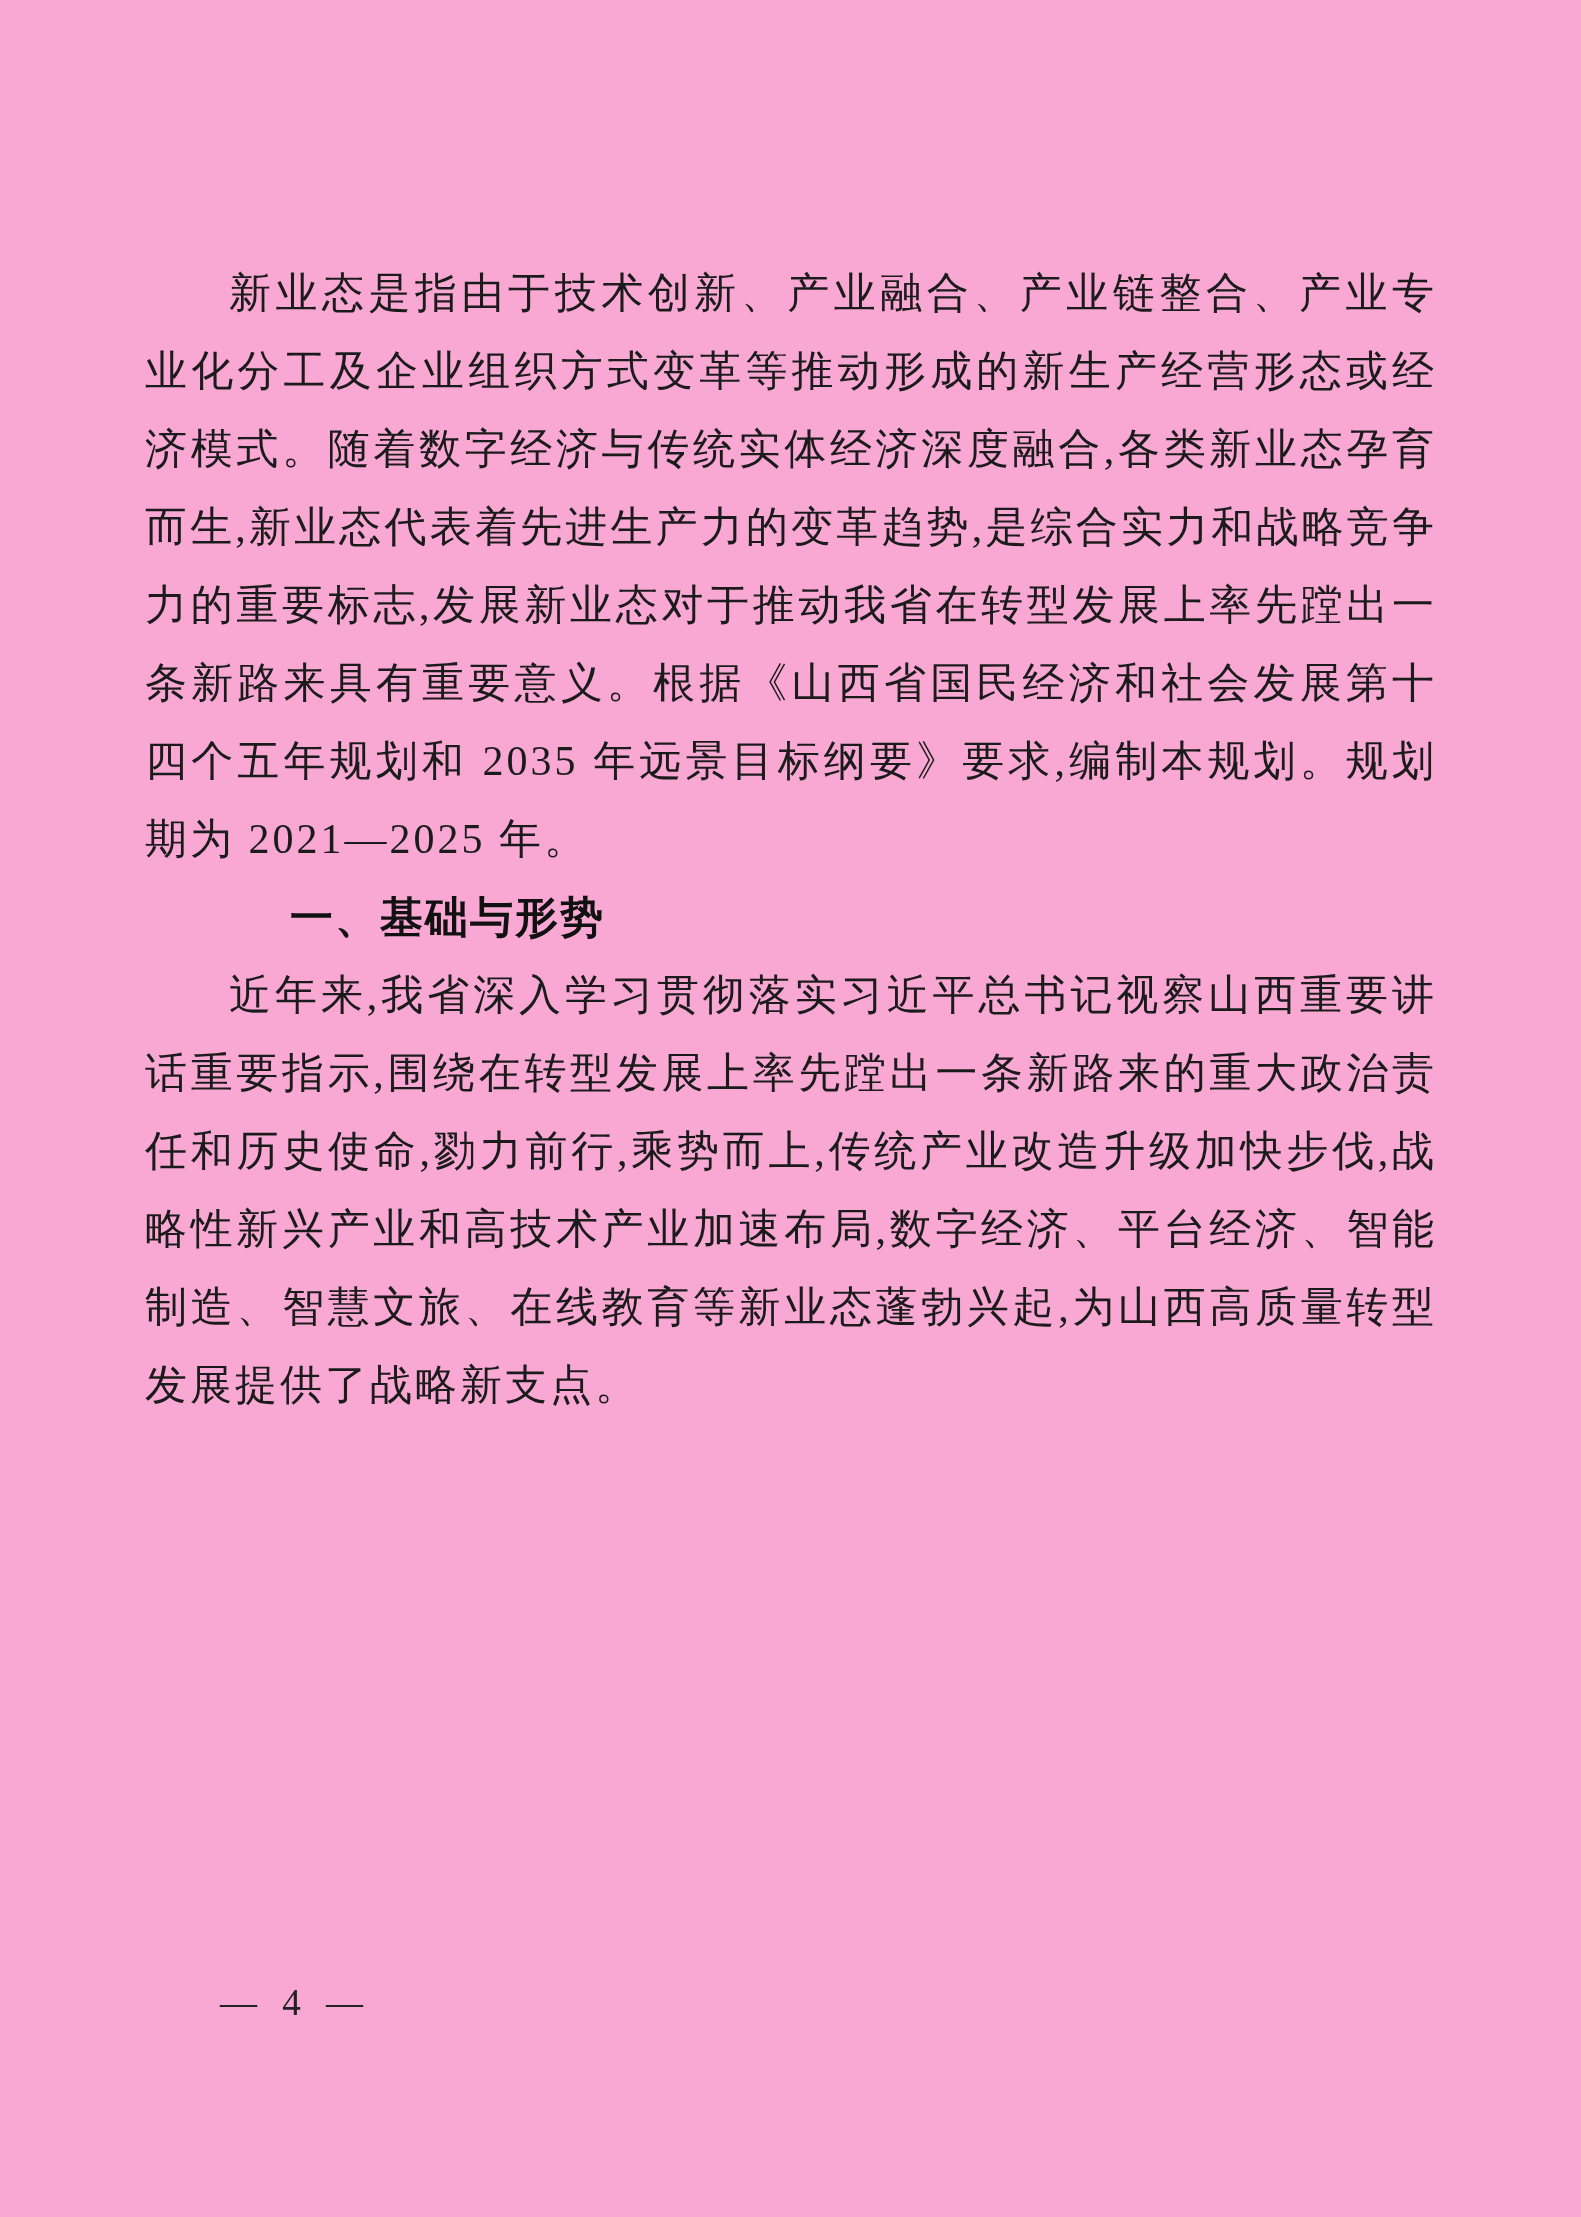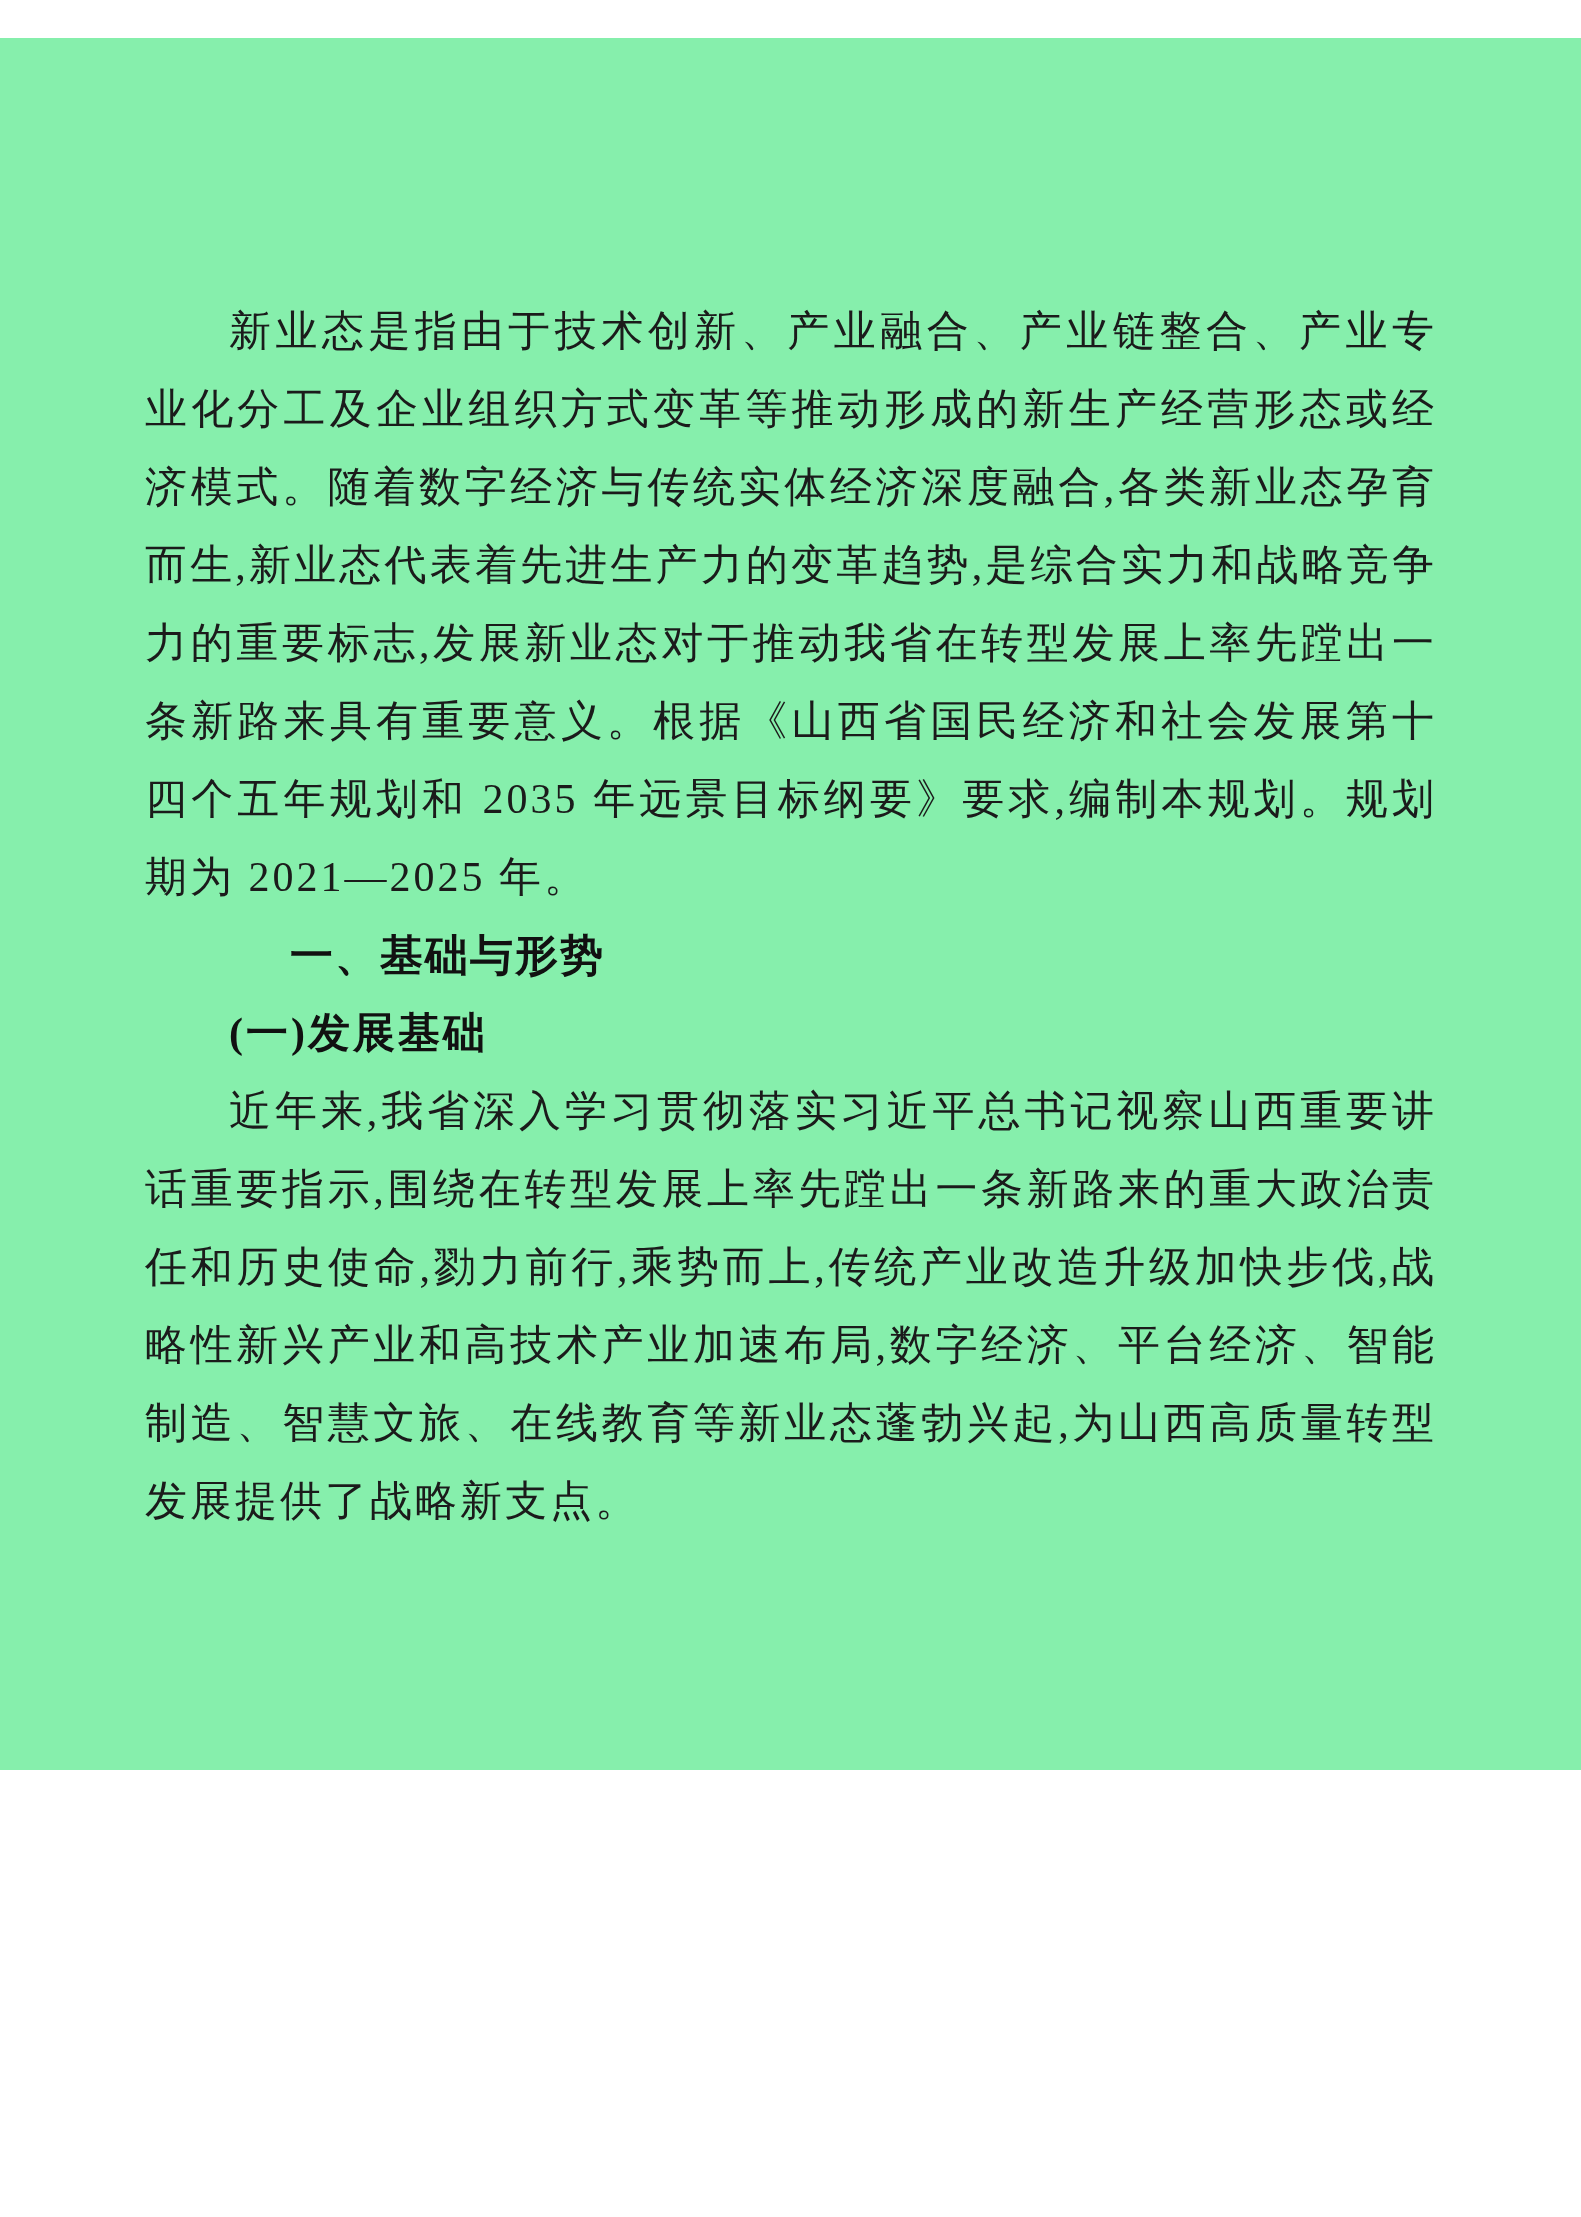--- a/index.html
+++ b/index.html
@@ -3,26 +3,25 @@
 <meta charset="utf-8">
 <style>
   html, body {
     margin: 0;
     padding: 0;
     background: #ffffff;
   }
   .page {
     position: relative;
     width: 1581px;
-    height: 1732px;
-    background: #86efac;
+    height: 2217px;
+    background: #f9a8d4;
     overflow: hidden;
     font-family: "Liberation Serif", "DejaVu Serif", serif;
     color: #1b1b1b;
-    margin-top: 38px;
   }
   .content {
     position: absolute;
     left: 145px;
     top: 254px;
     width: 1292px;
   }
   .para {
     margin: 0;
     font-family: "Liberation Serif", "DejaVu Serif", serif;
@@ -66,20 +65,19 @@
     color: #222222;
   }
 </style>
 </head>
 <body>
 
 <div class="page">
   <div class="content">
     <p class="para">新业态是指由于技术创新、产业融合、产业链整合、产业专业化分工及企业组织方式变革等推动形成的新生产经营形态或经济模式。随着数字经济与传统实体经济深度融合,各类新业态孕育而生,新业态代表着先进生产力的变革趋势,是综合实力和战略竞争力的重要标志,发展新业态对于推动我省在转型发展上率先蹚出一条新路来具有重要意义。根据《山西省国民经济和社会发展第十四个五年规划和 2035 年远景目标纲要》要求,编制本规划。规划期为 2021—2025 年。</p>
     <h1 class="h1">一、基础与形势</h1>
-    <h2 class="h2">(一)发展基础</h2>
     <p class="para">近年来,我省深入学习贯彻落实习近平总书记视察山西重要讲话重要指示,围绕在转型发展上率先蹚出一条新路来的重大政治责任和历史使命,勠力前行,乘势而上,传统产业改造升级加快步伐,战略性新兴产业和高技术产业加速布局,数字经济、平台经济、智能制造、智慧文旅、在线教育等新业态蓬勃兴起,为山西高质量转型发展提供了战略新支点。</p>
   </div>
 
   <div class="footer">
     <span>— 4 —</span>
   </div>
 </div>
 
 </body></html>

